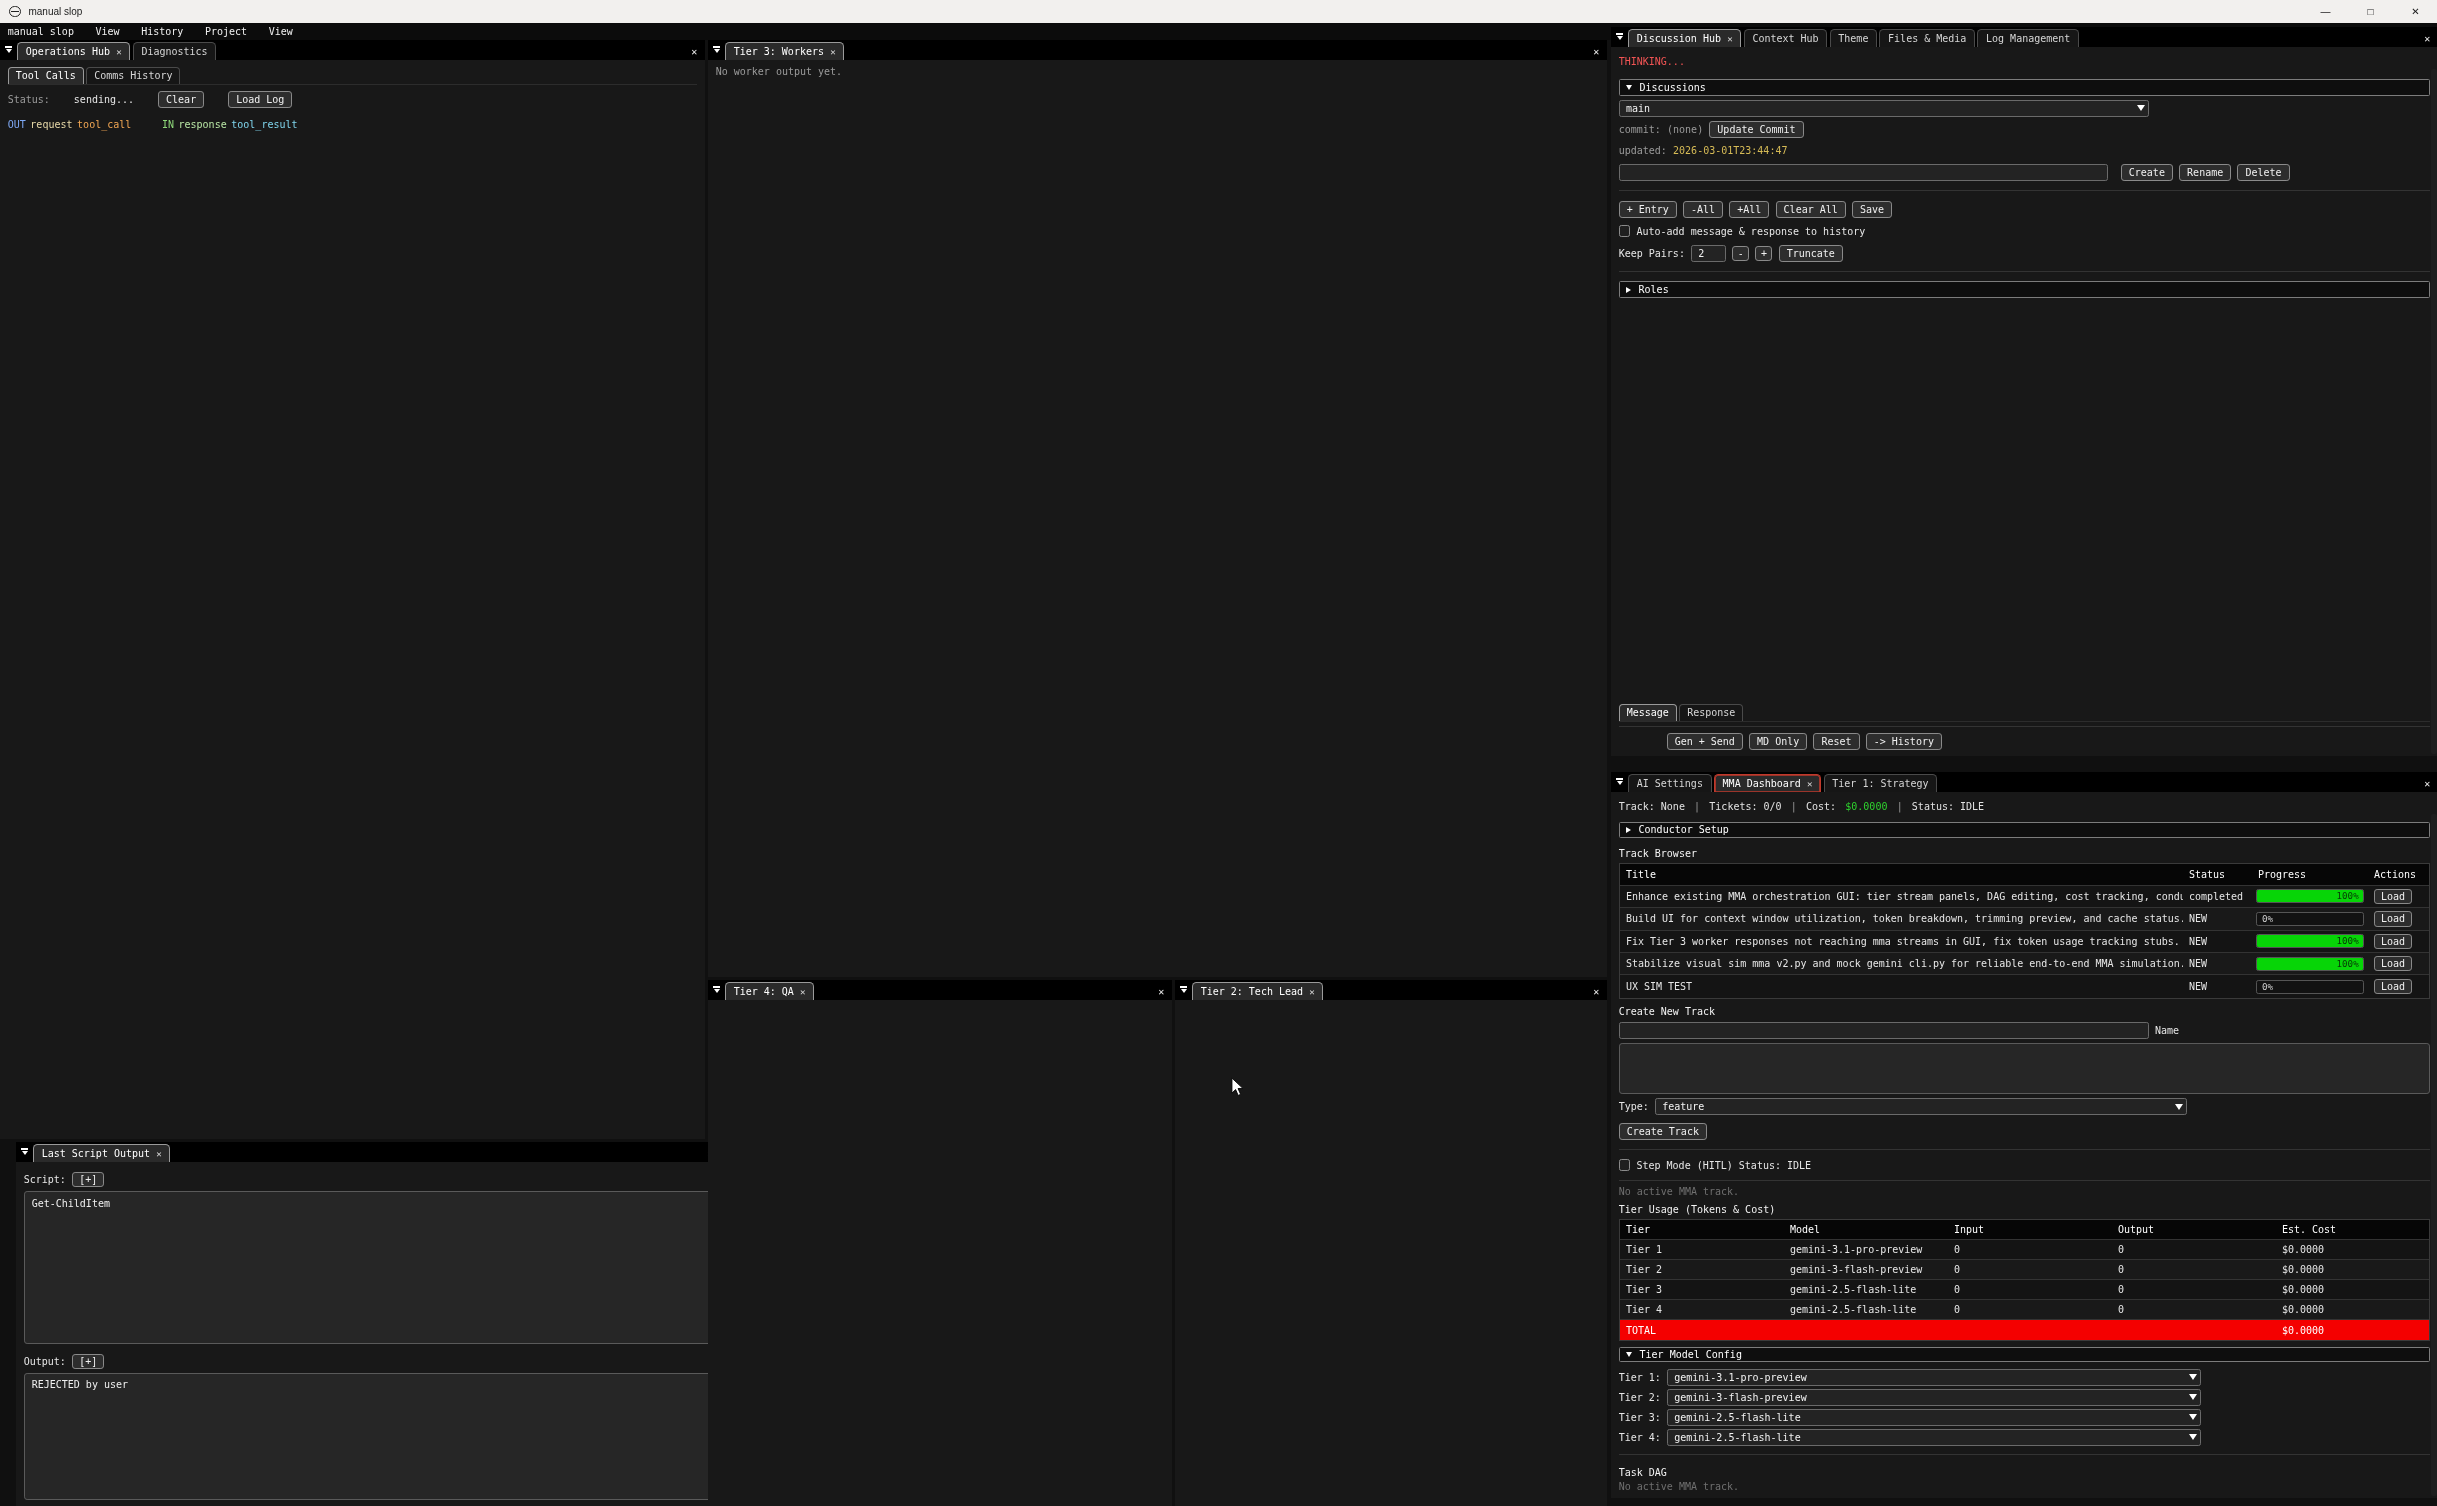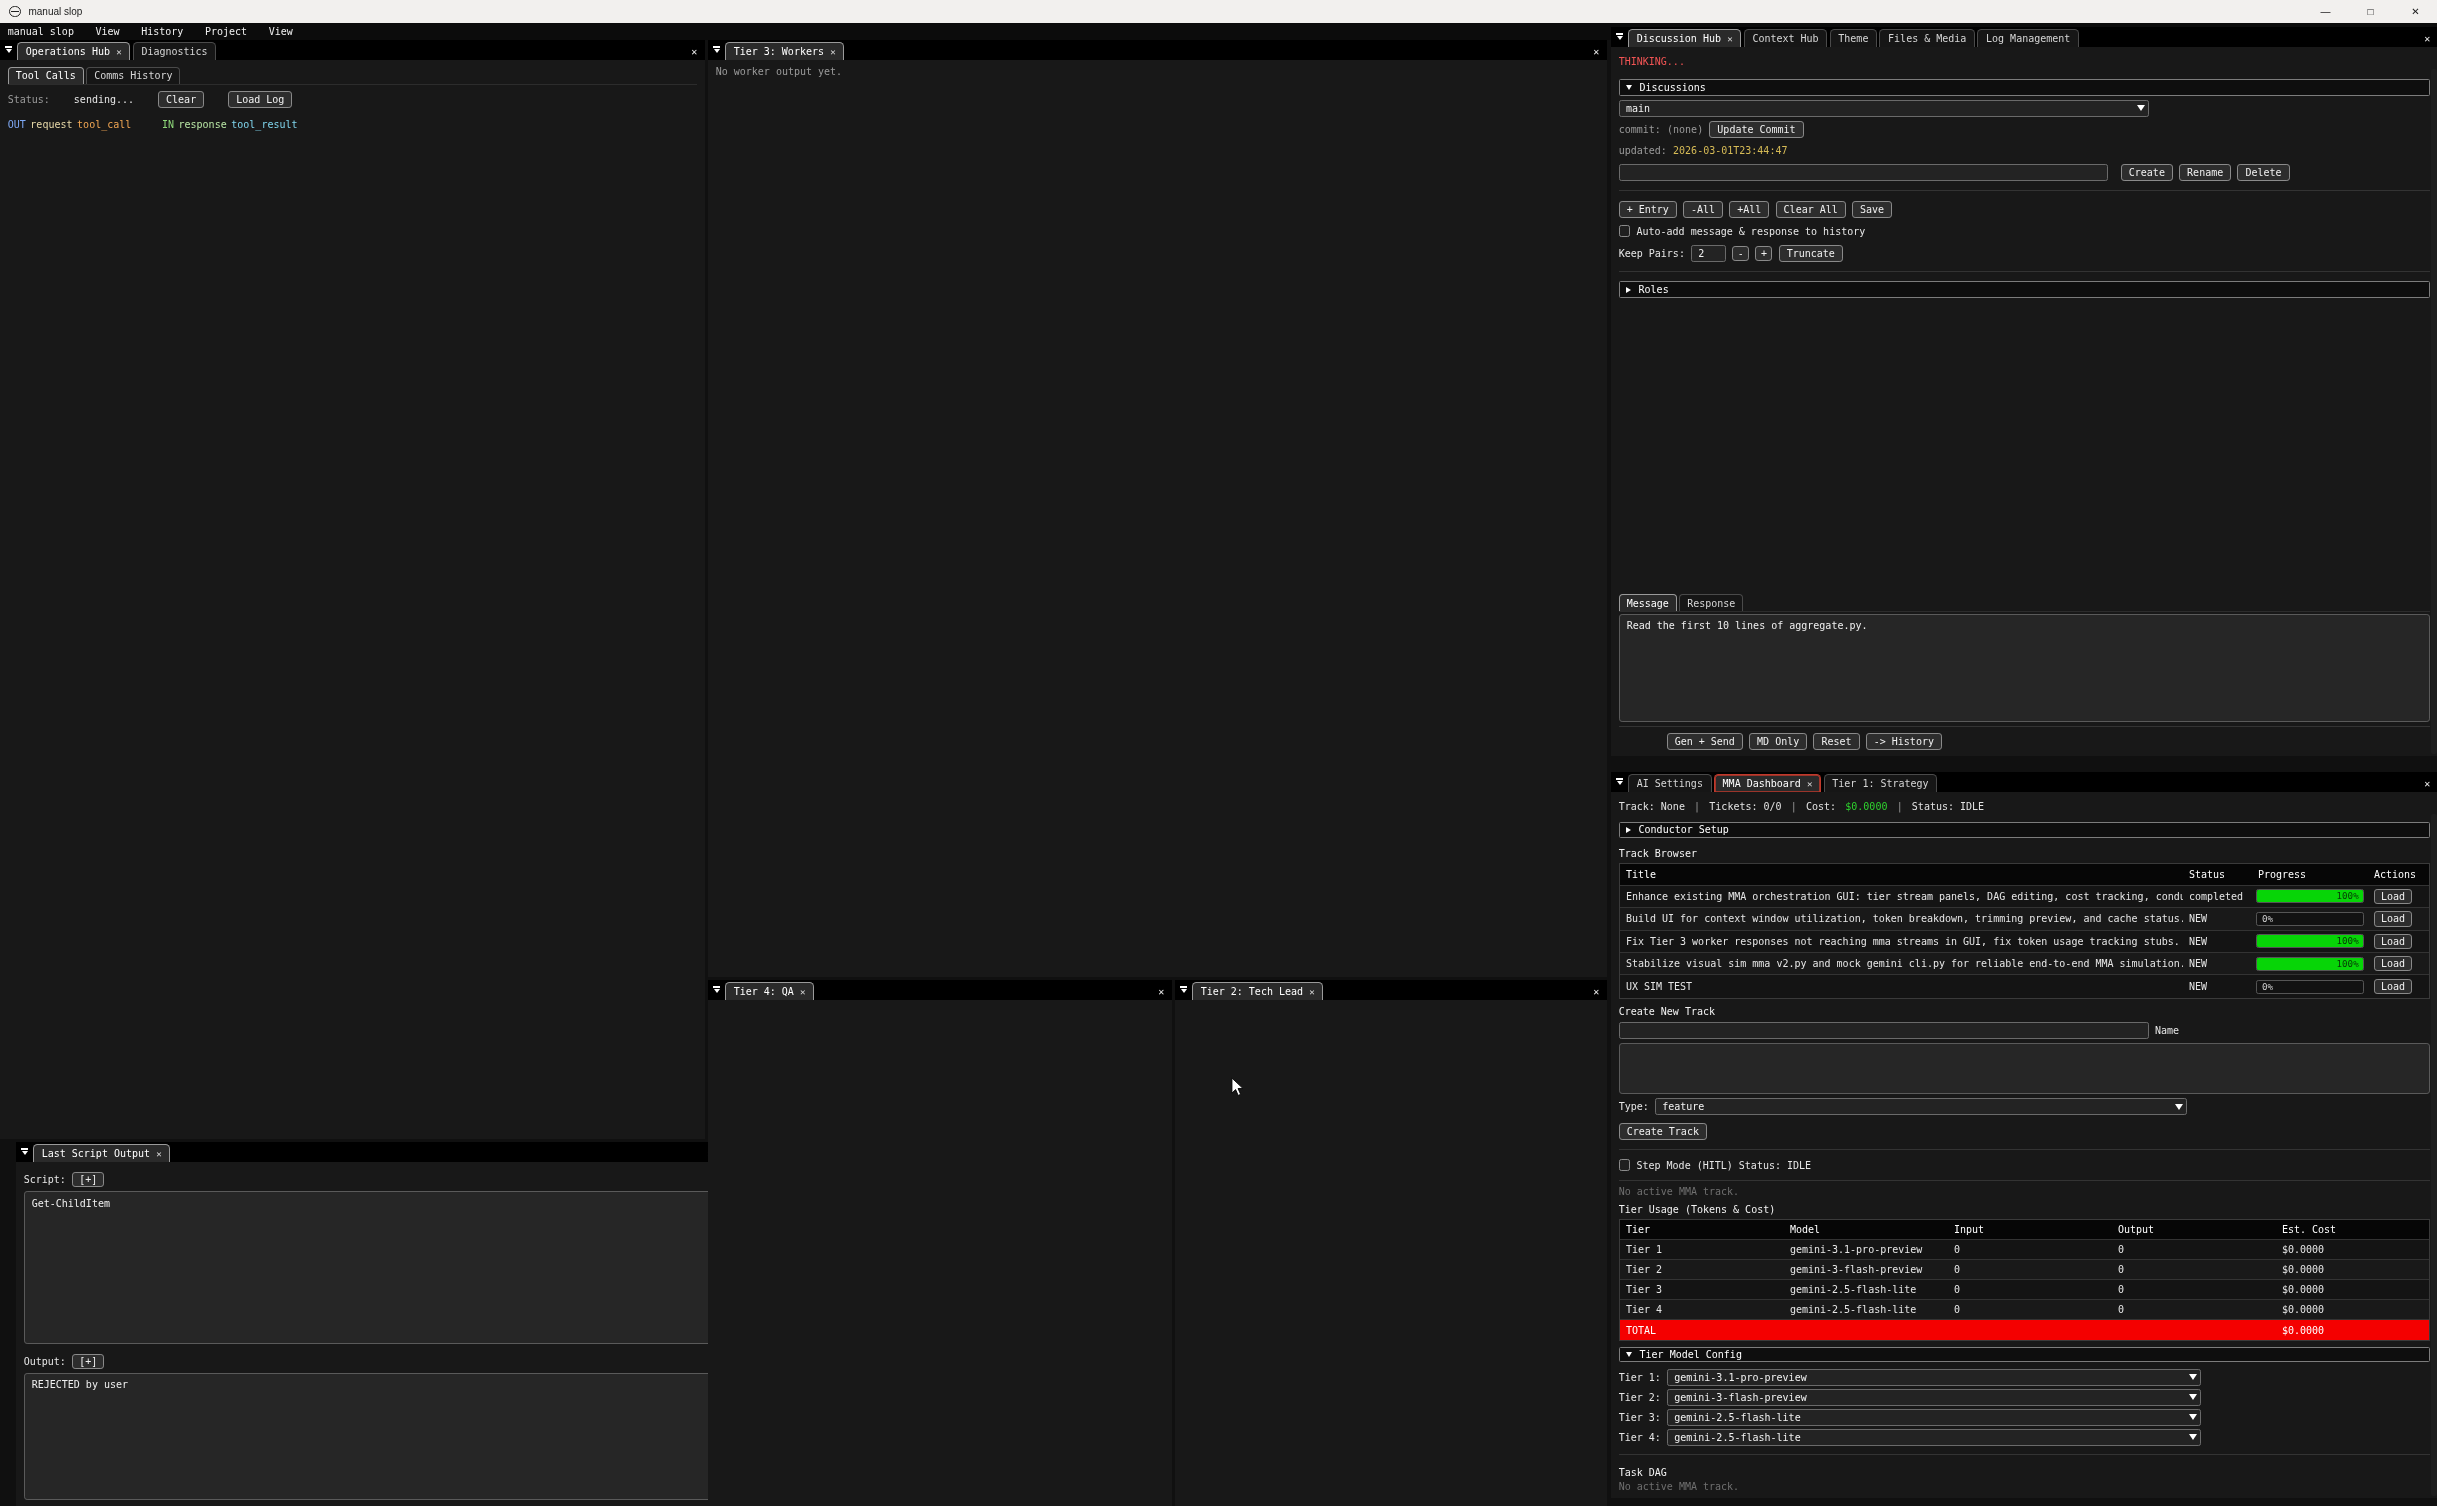--- a/index.html
+++ b/index.html
@@ -306,23 +306,20 @@
     <div class="hr"></div>
     <div class="collapse-bar">
       <div class="tri-right"></div>
       <span>Roles</span>
     </div>
     <div class="spacer"></div>
     <div class="msg-tabbar">
       <div class="msg-tab active">Message</div>
       <div class="msg-tab">Response</div>
     </div>
-    <div class="textarea" style="height:108px; margin-top:1.5px;">
-      <div>Read the first 10 lines of aggregate.py.</div>
-    </div>
     <div class="hr" style="margin:3.9px 0 2.3px 0;"></div>
     <div class="row" style="margin-bottom:0;padding-left:48px;">
       <button class="btn">Gen + Send</button>
       <button class="btn">MD Only</button>
       <button class="btn">Reset</button>
       <button class="btn">-&gt; History</button>
     </div>
   </div>
 </div>
 

